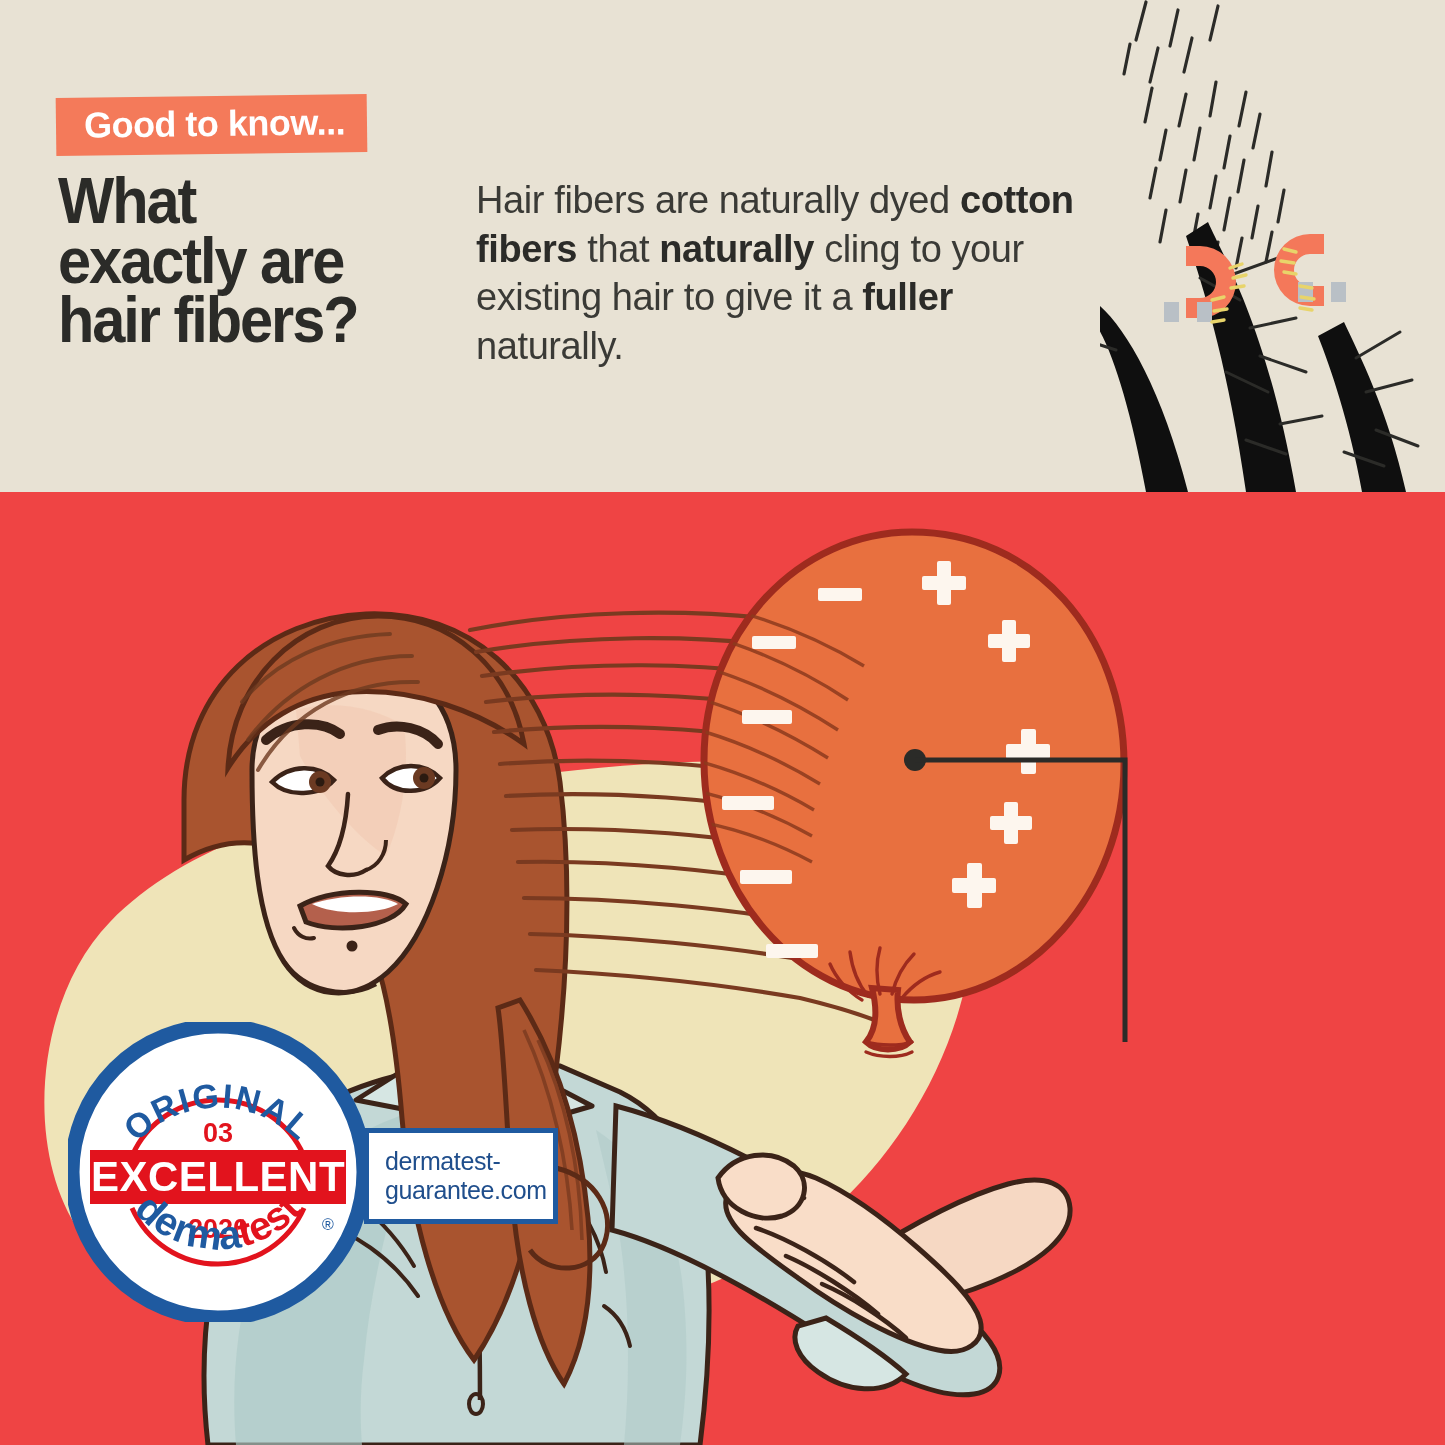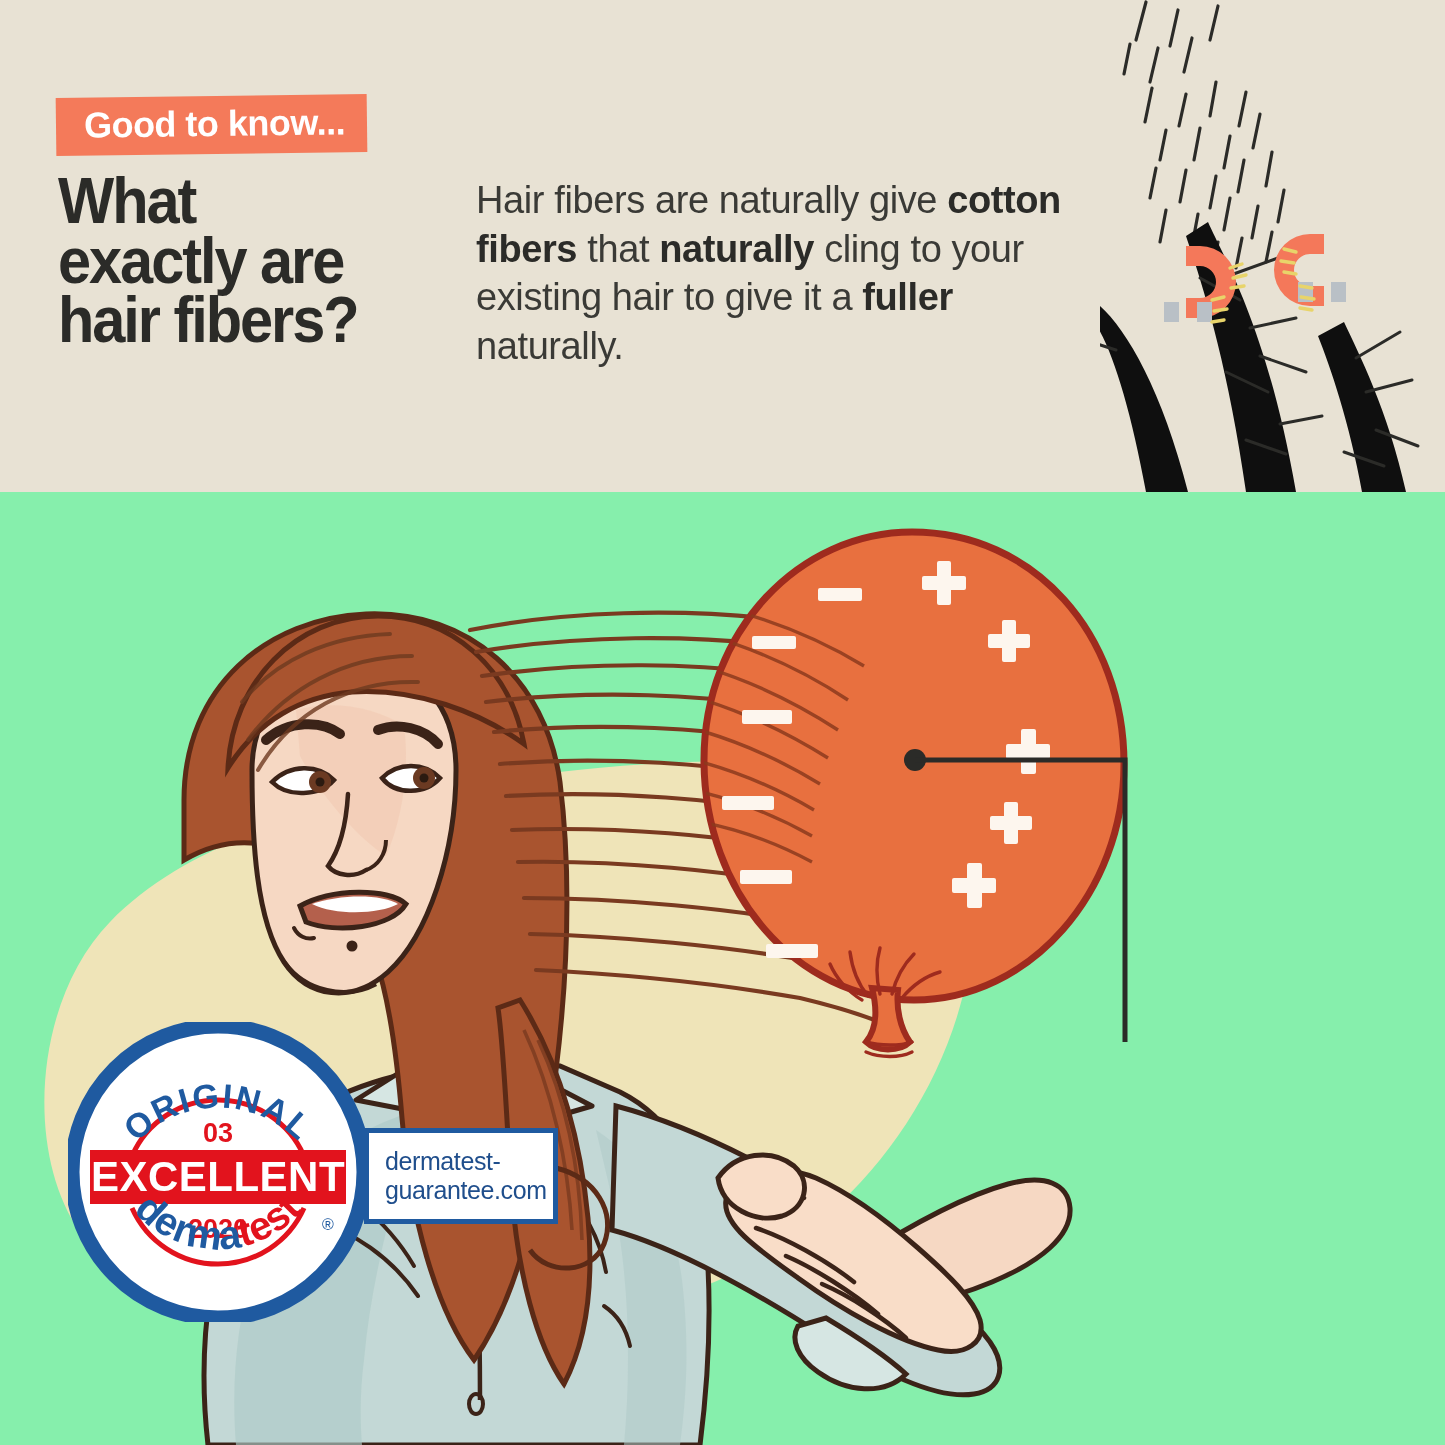--- a/index.html
+++ b/index.html
@@ -7,21 +7,21 @@
   body{
     width:1445px;height:1445px;
     font-family:"Liberation Sans", sans-serif;
     background:#F4F3F0;
     overflow:hidden;
     position:relative;
   }
   #page{
     position:relative;
     width:1445px;height:1445px;
-    background:#86efac;
+    background:#ef4444;
     overflow:hidden;
   }
   
   .top-band{
     position:absolute;left:0;top:0;width:1445px;height:492px;
     background:#E8E2D4;
   }
   
   .kicker{
     position:absolute;left:56px;top:96px;
@@ -187,21 +187,21 @@
   </div>
 
   <div class="kicker">Good to know...</div>
 
   <div class="headline">
     <span>What</span>
     <span>exactly are</span>
     <span>hair fibers?</span>
   </div>
 
-  <div class="lede"><span>Hair fibers are naturally give </span><b>cotton fibers</b><span> that </span><b>naturally</b><span> cling to your existing hair to give it a </span><b>fuller</b><span> naturally.</span></div>
+  <div class="lede"><span>Hair fibers are naturally dyed </span><b>cotton fibers</b><span> that </span><b>naturally</b><span> cling to your existing hair to give it a </span><b>fuller</b><span> naturally.</span></div>
 
   <div class="illus">
     <svg width="1445" height="1145" viewBox="0 0 1445 1145" xmlns="http://www.w3.org/2000/svg">
       <defs>
         <clipPath id="balloonClip">
           <path d="M704,460 C704,330 800,232 912,232 C1034,232 1124,334 1124,464
                    C1124,592 1030,700 914,700 C796,700 704,592 704,460 Z"></path>
         </clipPath>
       </defs>
 

